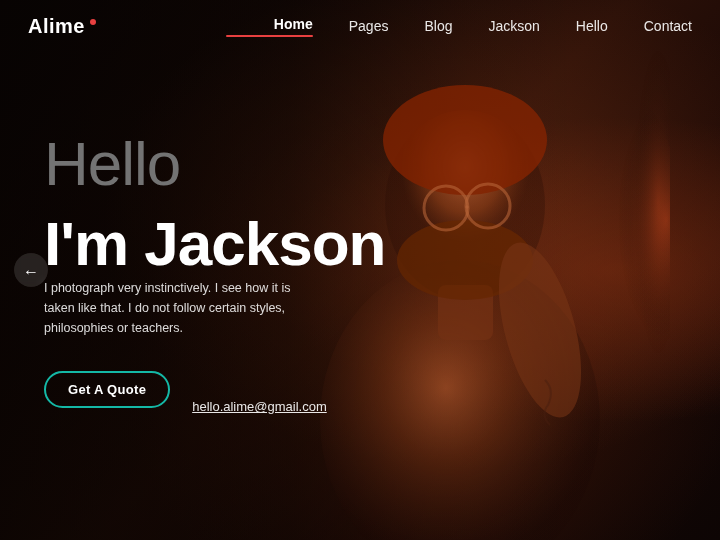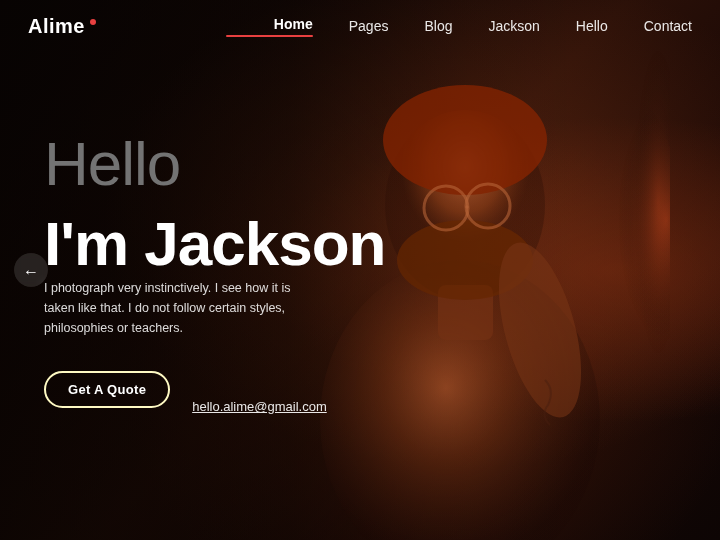--- a/index.html
+++ b/index.html
@@ -142,21 +142,21 @@
     .hero-actions {
       display: flex;
       align-items: center;
       gap: 22px;
       margin-top: 26px;
     }
 
     .btn-quote {
       background: transparent;
       color: #fff;
-      border: 2px solid #fef9c3;
+      border: 2px solid #14b8a6;
       border-radius: 25px;
       padding: 9px 22px;
       font-size: 13px;
       font-weight: 600;
       cursor: pointer;
       letter-spacing: 0.3px;
     }
 
     .hero-email {
       color: #fff;

